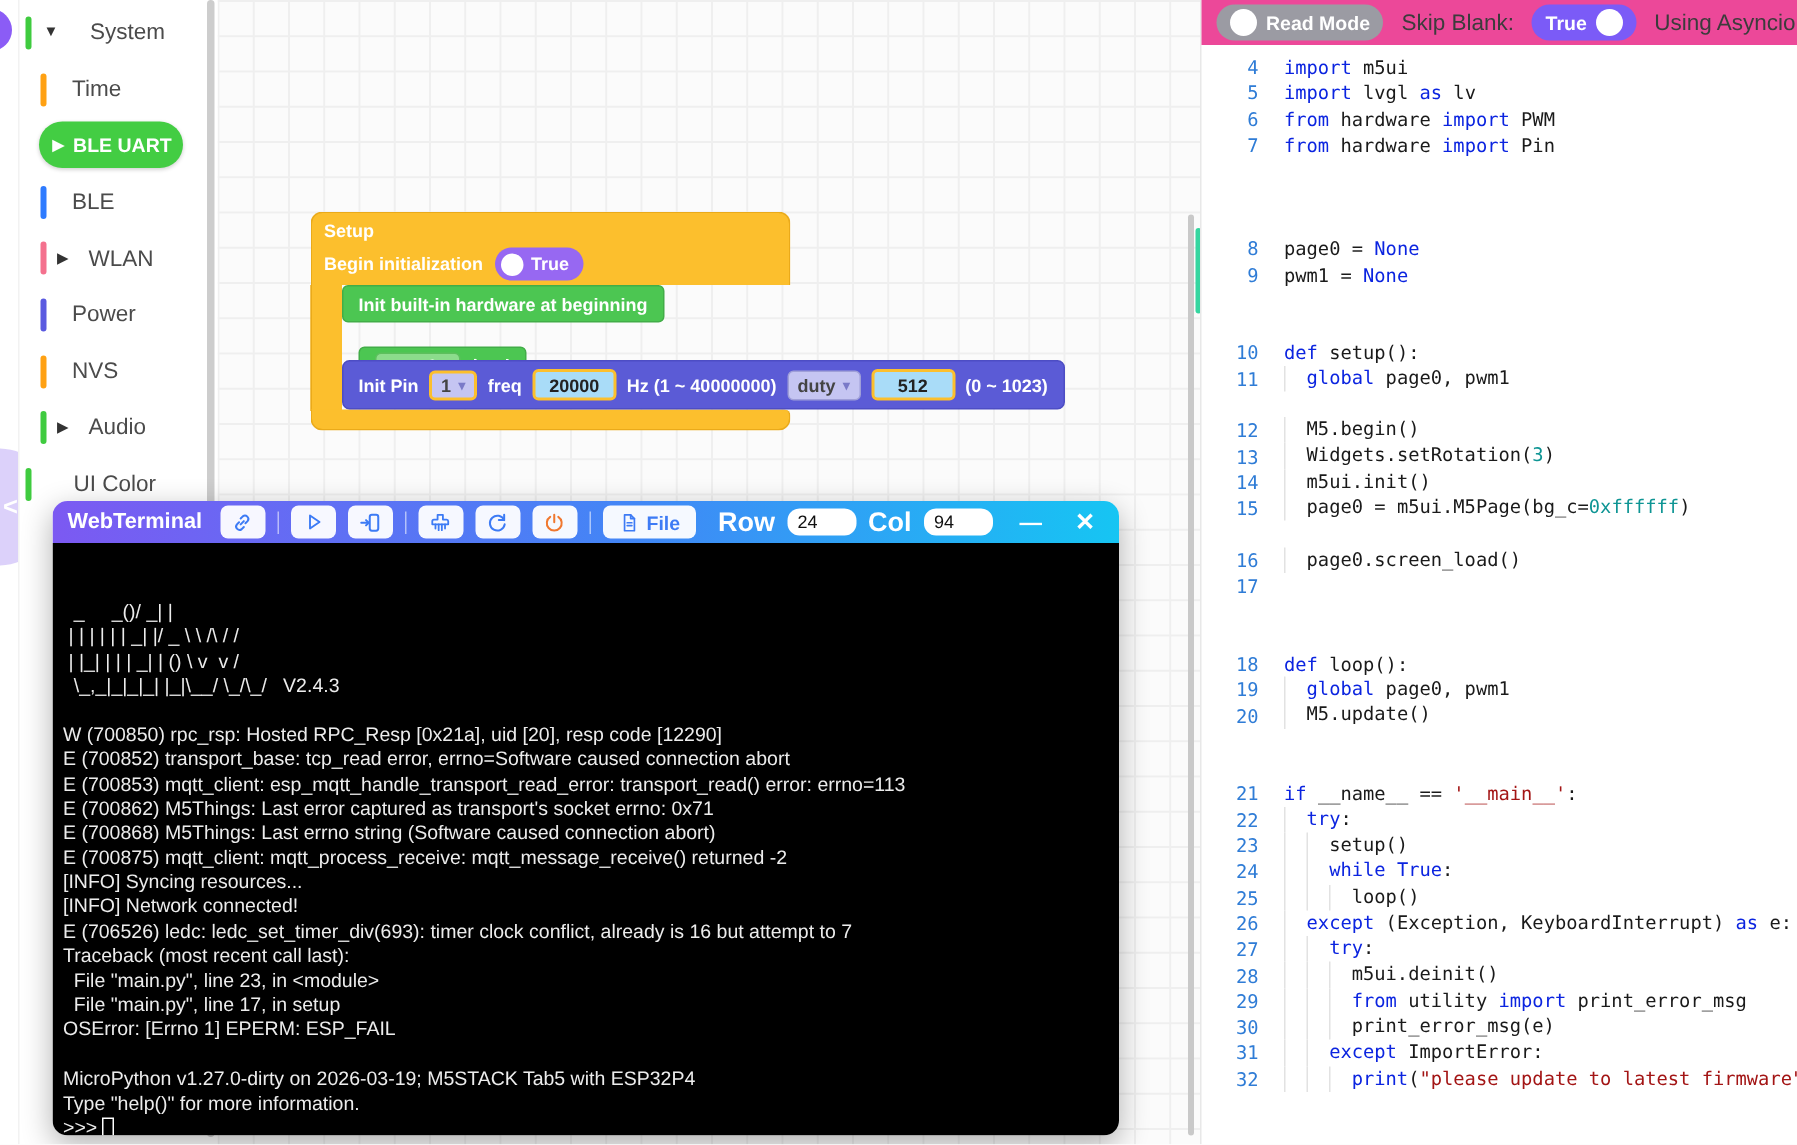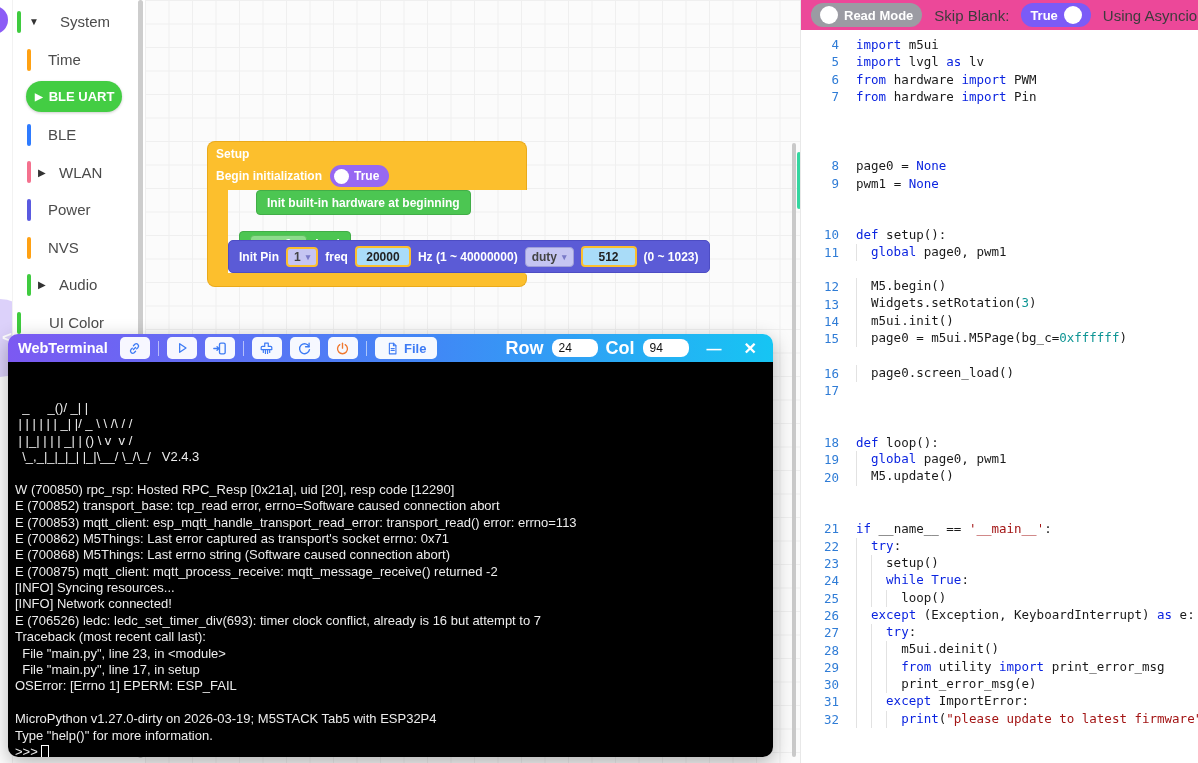--- a/index.html
+++ b/index.html
@@ -49,21 +49,21 @@
   .setup-row2 { display:flex; align-items:center; gap:8px; margin-top:4px; }
   .setup-spine { left:207px; top:190px; width:21px; height:84px; background:#FCBF2D;
     border-left:1px solid #eaaa1a; }
   .setup-foot { left:207px; top:273px; width:320px; height:14px; background:#FCBF2D;
     border:1px solid #eaaa1a; border-top:none; border-radius:0 4px 8px 8px; }
   .tog-true { display:inline-flex; align-items:center; gap:5px; background:#9768F2;
     border-radius:11px; height:22px; padding:0 10px 0 4px; }
   .tog-true .dot { width:15px; height:15px; background:#fff; border-radius:50%; }
   .blk-green { background:#4CC652; border:1px solid #42ad48; border-radius:4px;
     display:inline-flex; align-items:center; gap:8px; padding:0 10px; height:25px; }
-  .g1 { left:228px; top:190px;margin-left:28px; }
+  .g1 { left:228px; top:190px; }
   .g2 { left:239px; top:215px;margin-top:16px; }
   .chip-green { background:#8CDC8C; border:1px solid #5dbf5d; border-radius:4px;
     padding:0 6px; height:18px; display:inline-flex; align-items:center; gap:4px;
     color:#fff; font-size:12px; }
   .chip-green .car { color:#e8ffe8; font-size:9px; }
   .blk-purple { left:228px; top:240px; background:#5B5BD6; border:1px solid #4d4dc4;
     border-radius:5px; display:inline-flex; align-items:center; gap:7px;
     padding:0 10px; height:33px; }
   .chip-lav { background:#C5C5F2; border-radius:4px; height:20px; padding:0 6px;
     display:inline-flex; align-items:center; gap:5px; color:#444; font-weight:bold; font-size:12px; }
@@ -92,21 +92,21 @@
   .pill.purple { background:#7B5BF7; }
   .tg-label { color:#3c3c3c; font-size:15px; white-space:nowrap; }
   .code-lines { position:absolute; left:0; top:36px; width:100%; }
   .c-line { height:17.3px; display:flex; align-items:center; white-space:pre;
     font-family:"DejaVu Sans Mono", monospace; font-size:12.5px; }
   .c-num { width:38px; text-align:right; color:#2f7cd6; flex:none; margin-right:17px; }
   .c-guide { display:inline-block; width:2ch; border-left:1px solid #e2e2e2; height:17.3px; }
   .tk-k { color:#0b24e0; } .tk-n { color:#0e9594; } .tk-s { color:#a31515; } .tk-p { color:#1a1a1a; }
 
   
-  .terminal { position:absolute; left:8px; top:334px; width:765px; height:423px;
+  .terminal { position:absolute; left:35px; top:334px; width:711px; height:423px;
     border-radius:10px; overflow:hidden; box-shadow:0 6px 20px rgba(0,0,0,.3); }
   .term-titlebar { height:28px; background:linear-gradient(90deg,#7C59F2 0%,#4187F6 55%,#16C5F3 100%);
     display:flex; align-items:center; padding:0 10px; gap:8px; }
   .term-title { color:#fff; font-size:14.5px; font-weight:bold; margin-right:4px; }
   .tb-btn { width:30px; height:22px; background:rgba(255,255,255,.95); border-radius:5px;
     display:flex; align-items:center; justify-content:center; flex:none; }
   .tb-btn.wide { width:62px; gap:4px; color:#3D7BF5; font-weight:bold; font-size:13px; }
   .tb-div { width:1px; height:15px; background:rgba(255,255,255,.55); flex:none; }
   .tb-right { margin-left:auto; display:flex; align-items:center; gap:8px; }
   .rc-label { color:#fff; font-size:18px; font-weight:bold; }

